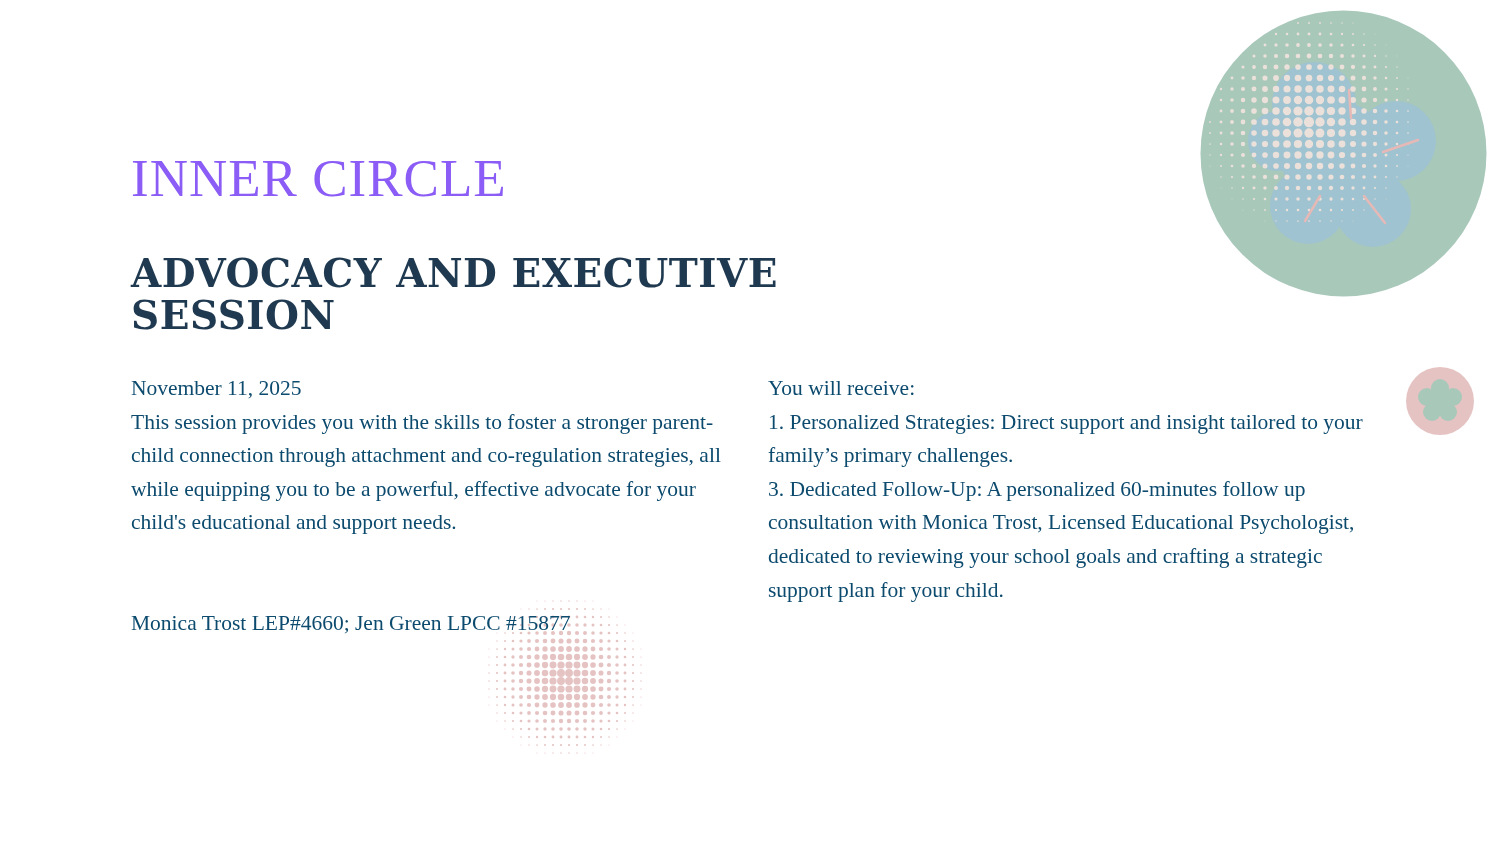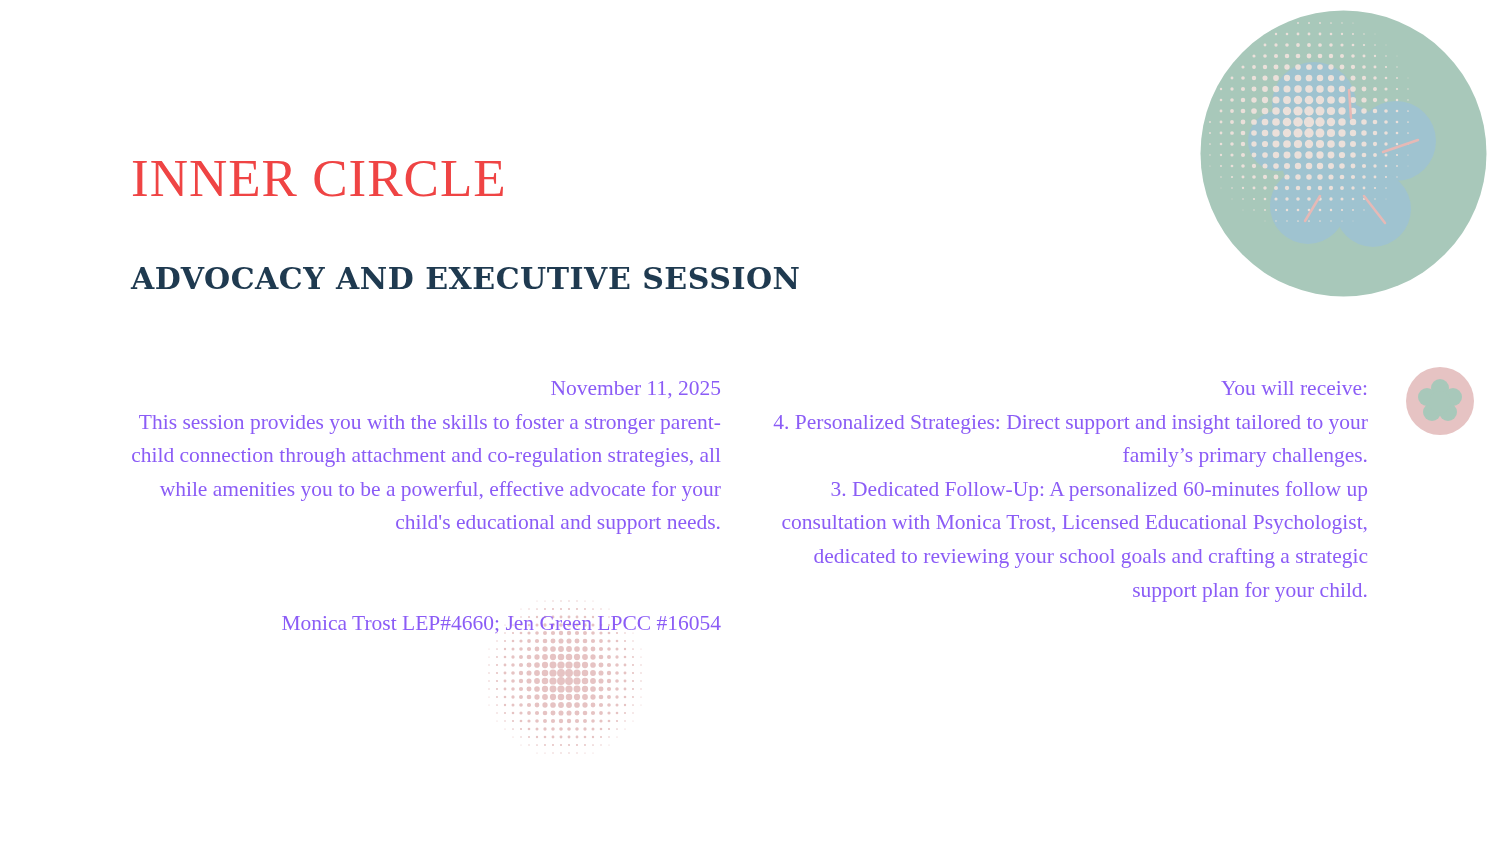--- a/index.html
+++ b/index.html
@@ -5,32 +5,32 @@
   html, body { margin:0; padding:0; }
   body {
     width:1500px; height:844px; position:relative; overflow:hidden;
     background:#ffffff;
     font-family:"DejaVu Serif", "Liberation Serif", serif;
     color:#233a4f;
   }
   .kicker {
     position:absolute; left:131px; top:152px;
     font-family:"Liberation Serif", serif;
-    font-size:53px; letter-spacing:1px; color:#ef4444;
+    font-size:53px; letter-spacing:1px; color:#8b5cf6;
     line-height:1; white-space:nowrap;
   }
   .title {
-    position:absolute; left:131px; top:258px; width:700px;
+    position:absolute; left:131px; top:252px; width:700px;
     font-family:"DejaVu Serif", serif; font-weight:bold;
-    font-size:30px; line-height:42px; color:#1f3a50; letter-spacing:0.5px;
+    font-size:39px; line-height:42px; color:#1f3a50; letter-spacing:0.5px;
   }
   .col {
     position:absolute; top:372px;
     font-family:"Liberation Serif", serif;
-    font-size:21.5px; line-height:33.6px; color:#8b5cf6;text-align:right;
+    font-size:21.5px; line-height:33.6px; color:#0c4a6e;
   }
   .col-left { left:131px; width:590px; }
   .col-right { left:768px; width:600px; }
   .col p { margin:0; }
   .gap { height:33.6px; }
   .deco { position:absolute; }
   .halftone-pink { left:470px; top:585px; width:200px; height:185px; z-index:0; }
   .col { z-index:1; }
   .big-flower { left:1196px; top:6px; width:295px; height:295px; }
   .small-flower { left:1403px; top:365px; width:74px; height:72px; }
@@ -695,23 +695,23 @@
     <circle cx="24" cy="32" r="9"></circle>
     <circle cx="37" cy="37" r="11"></circle>
   </g>
 </svg>
 
 <div class="kicker">INNER CIRCLE</div>
 <div class="title">ADVOCACY AND EXECUTIVE SESSION</div>
 
 <div class="col col-left">
   <p>November 11, 2025</p>
-  <p>This session provides you with the skills to foster a stronger parent-child connection through attachment and co-regulation strategies, all while amenities you to be a powerful, effective advocate for your child's educational and support needs.</p>
+  <p>This session provides you with the skills to foster a stronger parent-child connection through attachment and co-regulation strategies, all while equipping you to be a powerful, effective advocate for your child's educational and support needs.</p>
   <div class="gap"></div>
   <div class="gap"></div>
-  <p>Monica Trost LEP#4660; Jen Green LPCC #16054</p>
+  <p>Monica Trost LEP#4660; Jen Green LPCC #15877</p>
 </div>
 
 <div class="col col-right">
   <p>You will receive:</p>
-  <p>4. Personalized Strategies: Direct support and insight tailored to your family’s primary challenges.</p>
+  <p>1. Personalized Strategies: Direct support and insight tailored to your family’s primary challenges.</p>
   <p>3. Dedicated Follow-Up: A personalized 60-minutes follow up consultation with Monica Trost, Licensed Educational Psychologist, dedicated to reviewing your school goals and crafting a strategic support plan for your child.</p>
 </div>
 
 </body></html>

